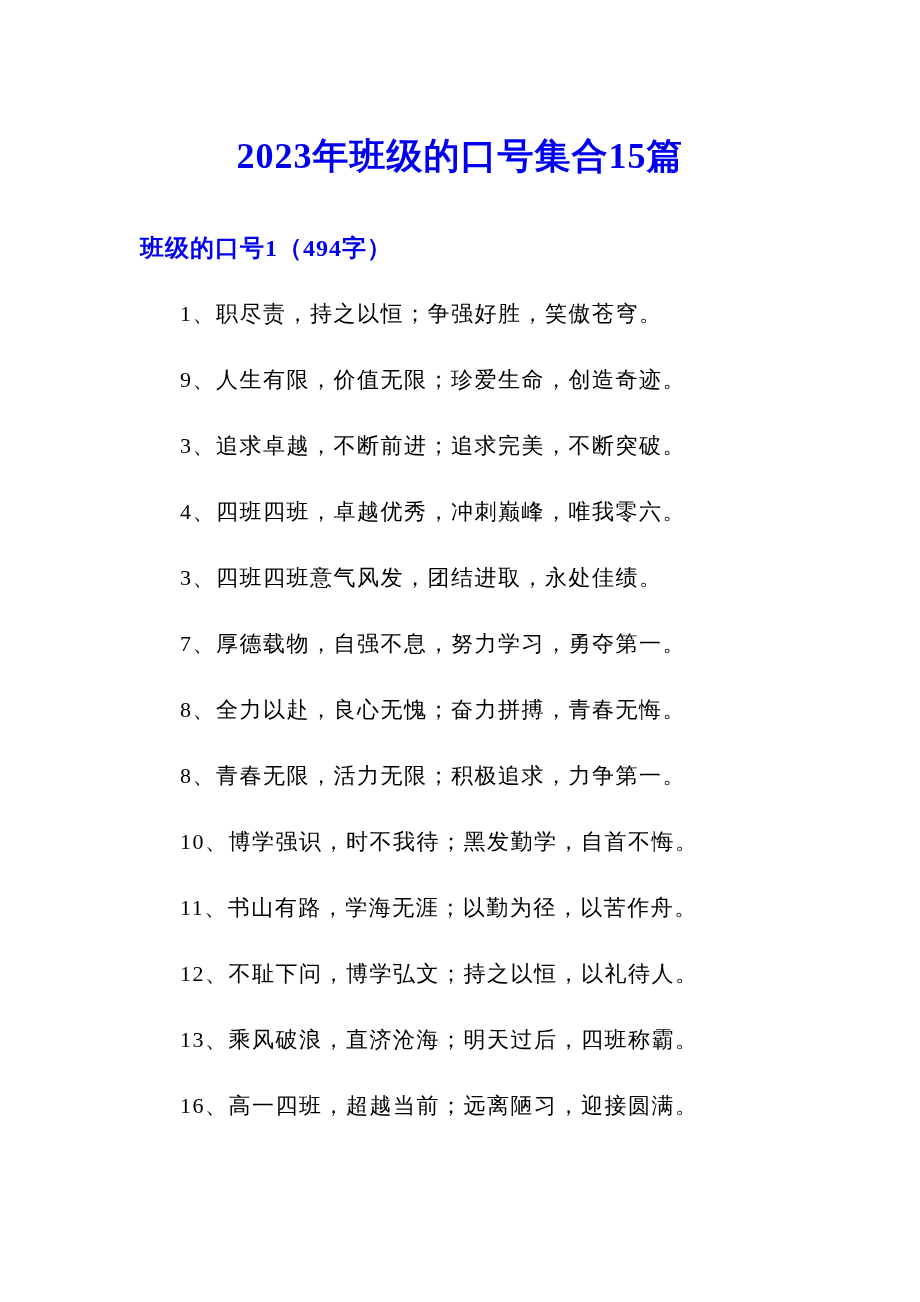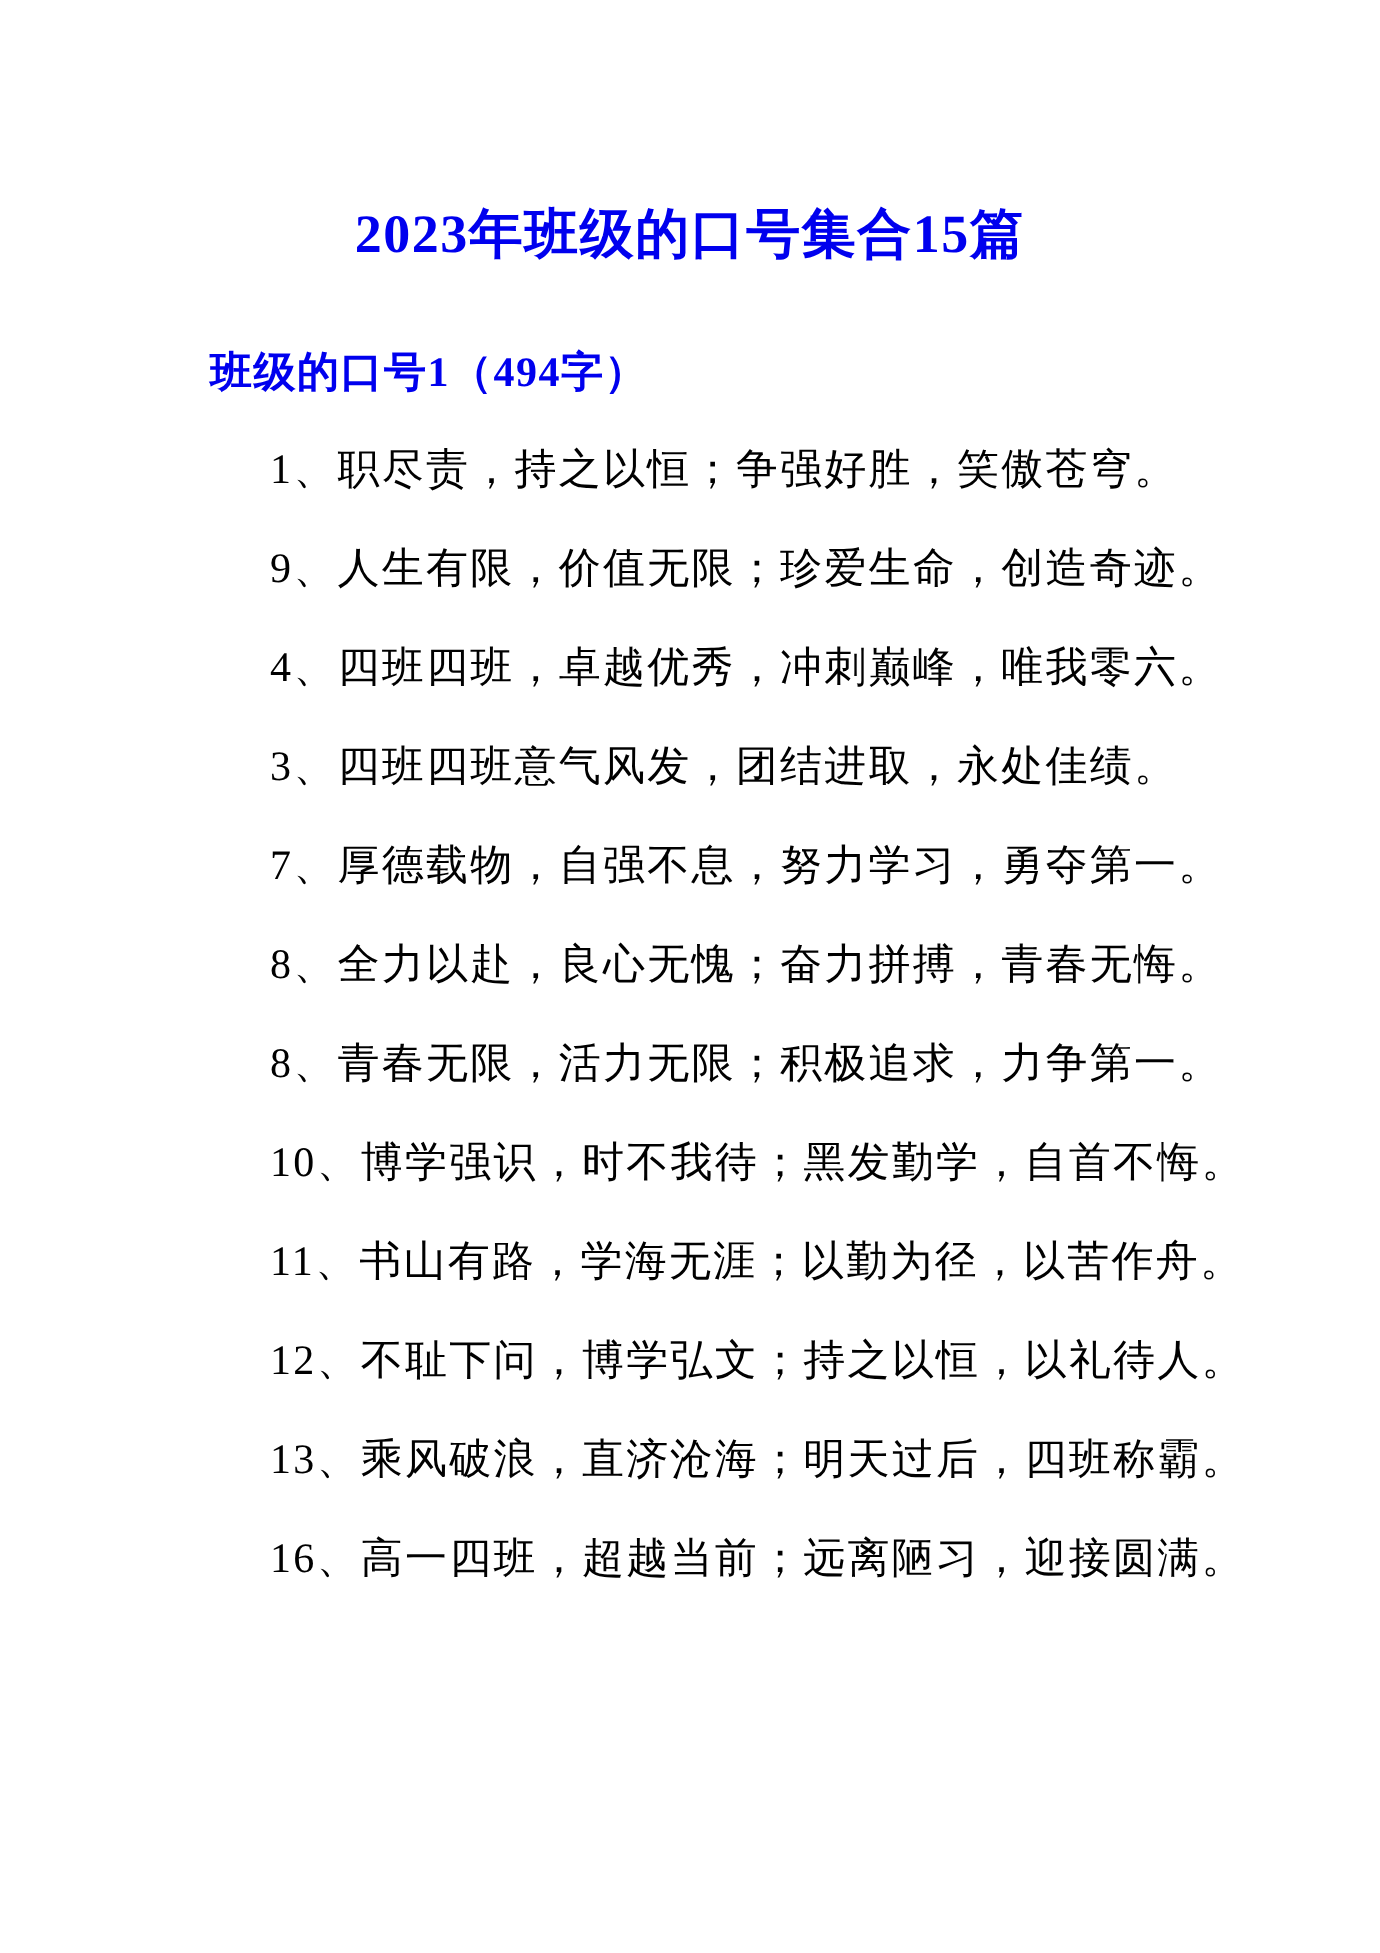--- a/index.html
+++ b/index.html
@@ -26,48 +26,49 @@
     text-align: center;
     color: var(--heading, #0000ee);
     font-size: 36px;
     line-height: 43px;
     font-weight: bold;
     letter-spacing: 1px;
   }
   .section-heading {
     margin: 56px 16px 0 140px;
     color: var(--heading, #0000ee);
-    font-size: 28px;
+    font-size: 24px;
     line-height: 29px;
     font-weight: bold;
     letter-spacing: 1px;
   }
   .slogan-list {
     margin: 40px 120px 0 180px;
   }
   .slogan {
     margin: 0 0 44px 0;
-    font-size: 28px;
+    font-size: 22px;
     line-height: 22px;
     letter-spacing: 1.5px;
     color: var(--body, #000000);
     white-space: nowrap;
   }
 </style>
 </head>
 <body>
 
 <div class="page">
   <h1 class="doc-title">2023年班级的口号集合15篇</h1>
 
   <h2 class="section-heading">班级的口号1（494字）</h2>
 
   <div class="slogan-list">
     <p class="slogan">1、职尽责，持之以恒；争强好胜，笑傲苍穹。</p>
     <p class="slogan">9、人生有限，价值无限；珍爱生命，创造奇迹。</p>
+    <p class="slogan">3、追求卓越，不断前进；追求完美，不断突破。</p>
     <p class="slogan">4、四班四班，卓越优秀，冲刺巅峰，唯我零六。</p>
     <p class="slogan">3、四班四班意气风发，团结进取，永处佳绩。</p>
     <p class="slogan">7、厚德载物，自强不息，努力学习，勇夺第一。</p>
     <p class="slogan">8、全力以赴，良心无愧；奋力拼搏，青春无悔。</p>
     <p class="slogan">8、青春无限，活力无限；积极追求，力争第一。</p>
     <p class="slogan">10、博学强识，时不我待；黑发勤学，自首不悔。</p>
     <p class="slogan">11、书山有路，学海无涯；以勤为径，以苦作舟。</p>
     <p class="slogan">12、不耻下问，博学弘文；持之以恒，以礼待人。</p>
     <p class="slogan">13、乘风破浪，直济沧海；明天过后，四班称霸。</p>
     <p class="slogan">16、高一四班，超越当前；远离陋习，迎接圆满。</p>

